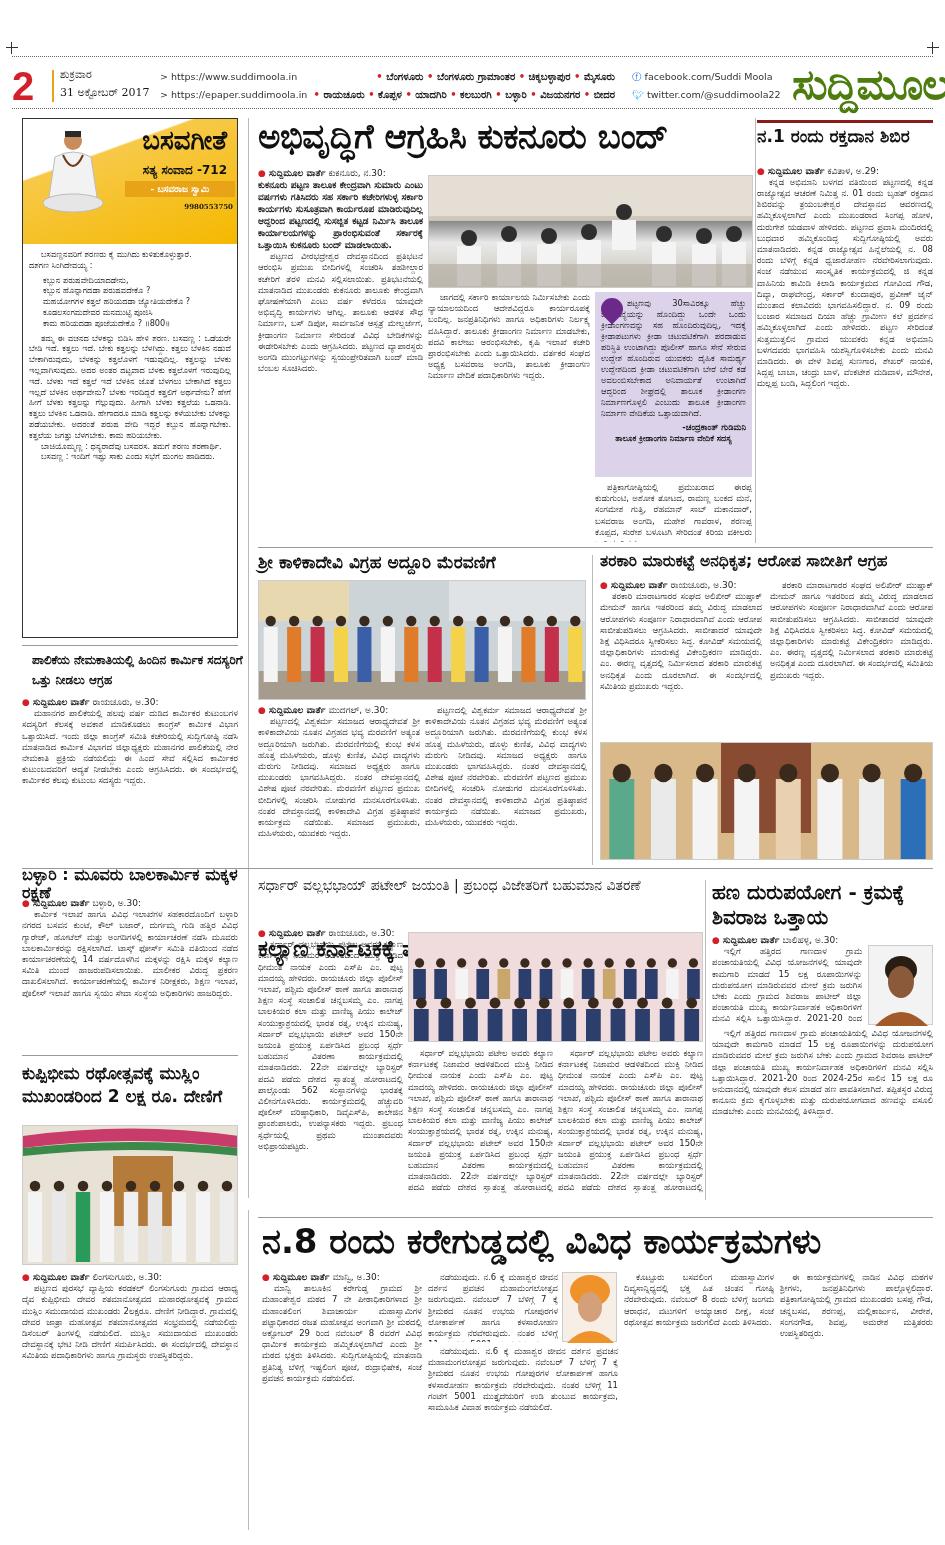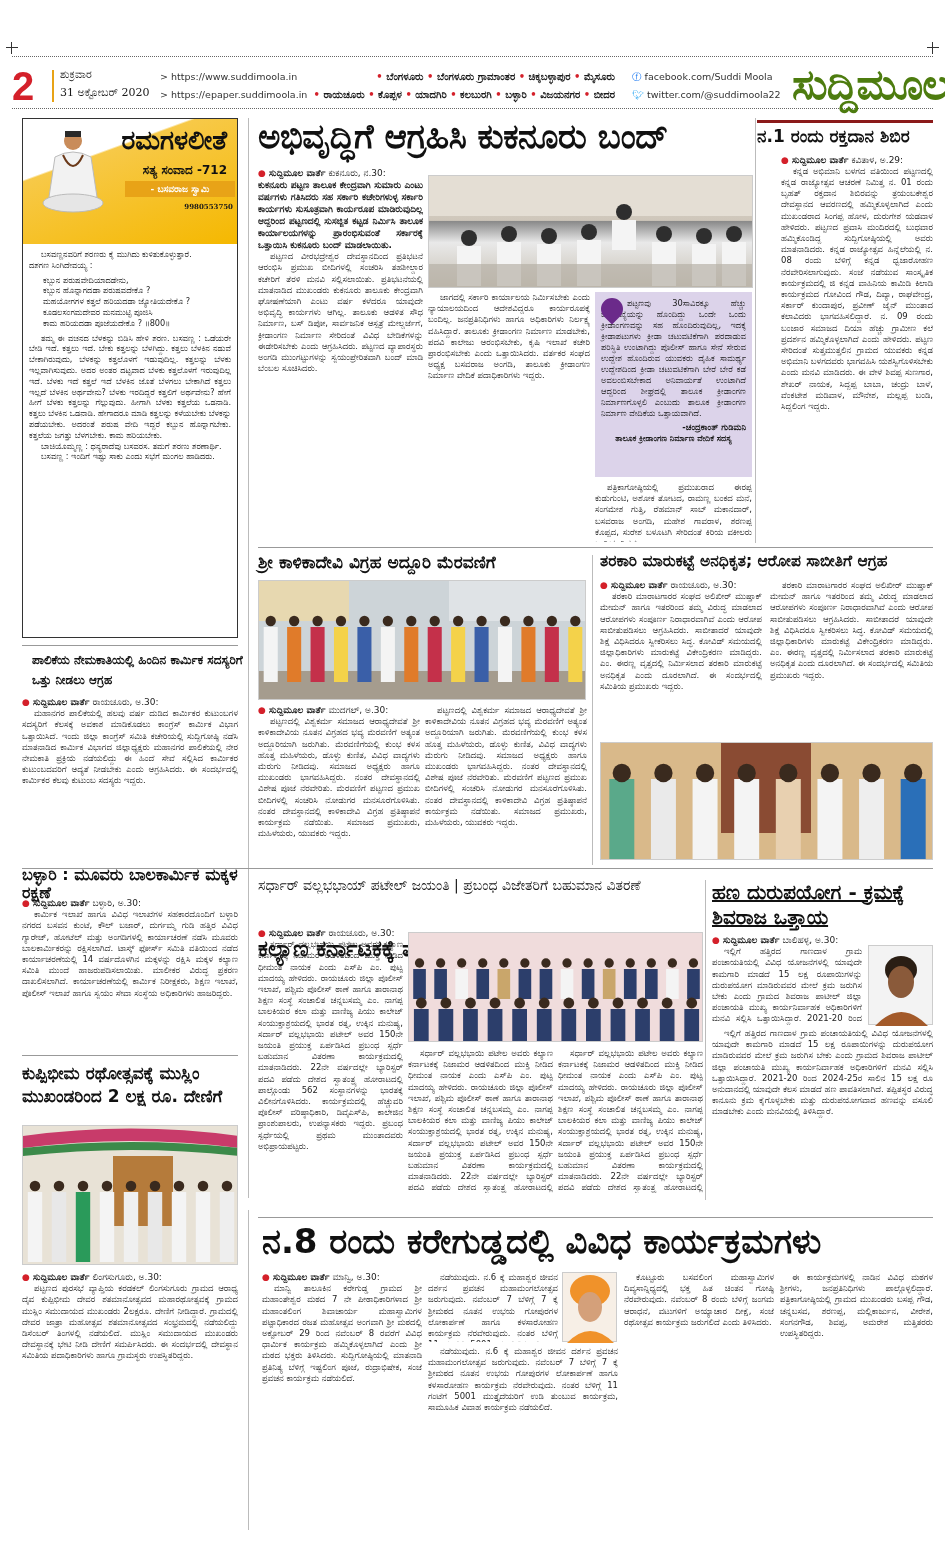--- a/index.html
+++ b/index.html
@@ -50,21 +50,21 @@
 
 <div class="crop" style="left:6px;top:42px;"></div>
 <div class="crop" style="right:6px;top:42px;"></div>
 <div class="dotline" style="top:56px;"></div>
 <div class="dotline" style="top:108px;"></div>
 
 <div class="abs pageno">2</div>
 <div class="abs pagebar"></div>
 <div class="abs date">
   <div>ಶುಕ್ರವಾರ</div>
-  <div>31 ಅಕ್ಟೋಬರ್ 2020</div>
+  <div>31 ಅಕ್ಟೋಬರ್ 2017</div>
 </div>
 <div class="abs links">
   <div><span>&gt; </span><span>https://www.suddimoola.in</span></div>
   <div><span>&gt; </span><span>https://epaper.suddimoola.in</span></div>
 </div>
 <div class="abs cities">
   <div id="cities1"><span class="dot"> • </span><span>ಬೆಂಗಳೂರು</span><span class="dot"> • </span><span>ಬೆಂಗಳೂರು ಗ್ರಾಮಾಂತರ</span><span class="dot"> • </span><span>ಚಿಕ್ಕಬಳ್ಳಾಪುರ</span><span class="dot"> • </span><span>ಮೈಸೂರು</span></div>
   <div id="cities2"><span class="dot"> • </span><span>ರಾಯಚೂರು</span><span class="dot"> • </span><span>ಕೊಪ್ಪಳ</span><span class="dot"> • </span><span>ಯಾದಗಿರಿ</span><span class="dot"> • </span><span>ಕಲಬುರಗಿ</span><span class="dot"> • </span><span>ಬಳ್ಳಾರಿ</span><span class="dot"> • </span><span>ವಿಜಯನಗರ</span><span class="dot"> • </span><span>ಬೀದರ</span></div>
 </div>
 <div class="abs social">
@@ -81,21 +81,21 @@
 
 <div class="abs basava">
   <div class="basava-banner">
     <svg class="basava-figure" viewBox="0 0 70 88">
       <circle cx="32" cy="14" r="9" fill="#c98c5a"></circle>
       <rect x="24" y="4" width="16" height="6" fill="#2a2a2a"></rect>
       <path d="M14 30 Q32 20 50 30 L56 70 Q32 80 8 70 Z" fill="#f2f2f2" stroke="#bbb"></path>
       <ellipse cx="32" cy="76" rx="30" ry="9" fill="#e6e6e6" stroke="#bbb"></ellipse>
       <path d="M22 28 Q32 50 42 28" fill="none" stroke="#6b3a1a" stroke-width="2"></path>
     </svg>
-    <div class="basava-title">ರಮಗಳಲೀತೆ</div>
+    <div class="basava-title">ಬಸವಗೀತೆ</div>
     <div class="basava-sub">ಸತ್ಯ ಸಂವಾದ -712</div>
     <div class="basava-author">- ಬಸವರಾಜ ಸ್ವಾಮಿ</div>
     <div class="basava-phone">9980553750</div>
   </div>
   <div class="body" style="left:6px;top:130px;width:202px;height:385px;font-size:8.2px;line-height:10.8px;">
     <p>ಬಸವಣ್ಣನವರಿಗೆ ಶರಣರು ಕೈ ಮುಗಿದು ಕುಳಿತುಕೊಳ್ಳುತ್ತಾರೆ.</p>
     <div style="margin-top:0;">ದಶಗಣ ಸಿಂಗಿದೇವಯ್ಯ :</div>
     <div id="verse" style="margin:4px 0 4px 14px;text-align:left;">
         <div>ಕಬ್ಬುನ ಪರುಷವೇದಿಯಾದಡೇನು,</div>
         <div>ಕಬ್ಬುನ ಹೊನ್ನಾಗದಡಾ ಪರುಷವದೇಕೊ ?</div>
@@ -149,21 +149,21 @@
   <div class="quote-text">ಪಟ್ಟಣವು 30ಸಾವಿರಕ್ಕೂ ಹೆಚ್ಚು ಜನಸಂಖ್ಯೆಯನ್ನು ಹೊಂದಿದ್ದು ಒಂದೇ ಒಂದು ಕ್ರೀಡಾಂಗಣವನ್ನು ಸಹ ಹೊಂದಿರುವುದಿಲ್ಲ, ಇದಕ್ಕೆ ಕ್ರೀಡಾಪಟುಗಳು ಕ್ರೀಡಾ ಚಟುವಟಿಕೆಗಾಗಿ ಪರದಾಡುವ ಪರಿಸ್ಥಿತಿ ಉಂಟಾಗಿದ್ದು ಪೊಲೀಸ್ ಹಾಗೂ ಸೇನೆ ಸೇರುವ ಉದ್ದೇಶ ಹೊಂದಿರುವ ಯುವಕರು ದೈಹಿಕ ಸಾಮರ್ಥ್ಯ ಉದ್ದೇಶದಿಂದ ಕ್ರೀಡಾ ಚಟುವಟಿಕೆಗಾಗಿ ಬೇರೆ ಬೇರೆ ಕಡೆ ಅವಲಂಬಿಸಬೇಕಾದ ಅನಿವಾರ್ಯತೆ ಉಂಟಾಗಿದೆ ಆದ್ದರಿಂದ ಶೀಘ್ರದಲ್ಲಿ ತಾಲೂಕ ಕ್ರೀಡಾಂಗಣ ನಿರ್ಮಾಣಗೊಳ್ಳಲಿ ಎಂಬುದು ತಾಲೂಕ ಕ್ರೀಡಾಂಗಣ ನಿರ್ಮಾಣ ವೇದಿಕೆಯ ಒತ್ತಾಯವಾಗಿದೆ.</div>
   <div class="quote-attr">-ಚಂದ್ರಕಾಂತ್ ಗುಡಿಮನಿ</div>
   <div class="quote-role">ತಾಲೂಕ ಕ್ರೀಡಾಂಗಣ ನಿರ್ಮಾಣ ವೇದಿಕೆ ಸದಸ್ಯ</div>
 </div>
 <div class="body" style="left:595px;top:482px;width:157px;height:60px;">
   <p>ಪತ್ರಿಕಾಗೋಷ್ಠಿಯಲ್ಲಿ ಪ್ರಮುಖರಾದ ಈರಪ್ಪ ಕುಡುಗುಂಟಿ, ಅಶೋಕ ತೋಟದ, ರಾಮಣ್ಣ ಬಂಕದ ಮನೆ, ಸಂಗಮೇಶ ಗುತ್ತಿ, ರೆಹಮಾನ್ ಸಾಬ್ ಮಕಾನದಾರ್, ಬಸವರಾಜ ಅಂಗಡಿ, ಮಹೇಶ ಗಾವರಾಳ, ಶರಣಪ್ಪ ಕೊಪ್ಪದ, ಸುರೇಶ ಬಳೂಟಗಿ ಸೇರಿದಂತೆ ಕಿರಿಯ ವಕೀಲರು ಭಾಗಿಯಾಗಿದ್ದರು.</p>
 </div>
 
 <div class="abs rakt-box">
   <div class="hl" style="position:relative;font-size:17px;margin-top:4px;">ನ.1 ರಂದು ರಕ್ತದಾನ ಶಿಬಿರ</div>
-  <div class="body" style="position:relative;margin-top:8px;height:370px;padding-left:24px;">
+  <div class="body" style="position:relative;margin-top:19px;height:370px;">
     <div class="byline"><span class="bul">● </span><span>ಸುದ್ದಿಮೂಲ ವಾರ್ತೆ</span> <span class="place">ಕವಿತಾಳ, ಅ.29:</span></div>
     <p>ಕನ್ನಡ ಅಭಿಮಾನಿ ಬಳಗದ ವತಿಯಿಂದ ಪಟ್ಟಣದಲ್ಲಿ ಕನ್ನಡ ರಾಜ್ಯೋತ್ಸವ ಆಚರಣೆ ನಿಮಿತ್ತ ನ. 01 ರಂದು ಬೃಹತ್ ರಕ್ತದಾನ ಶಿಬಿರವನ್ನು ತ್ರಯಂಬಕೇಶ್ವರ ದೇವಸ್ಥಾನದ ಆವರಣದಲ್ಲಿ ಹಮ್ಮಿಕೊಳ್ಳಲಾಗಿದೆ ಎಂದು ಮುಖಂಡರಾದ ಸಿಂಗಪ್ಪ ಹೋಳ, ದುರುಗೇಶ ಯಡವಾಳ ಹೇಳಿದರು. ಪಟ್ಟಣದ ಪ್ರವಾಸಿ ಮಂದಿರದಲ್ಲಿ ಬುಧವಾರ ಹಮ್ಮಿಕೊಂಡಿದ್ದ ಸುದ್ದಿಗೋಷ್ಠಿಯಲ್ಲಿ ಅವರು ಮಾತನಾಡಿದರು. ಕನ್ನಡ ರಾಜ್ಯೋತ್ಸವ ಹಿನ್ನೆಲೆಯಲ್ಲಿ ನ. 08 ರಂದು ಬೆಳಿಗ್ಗೆ ಕನ್ನಡ ಧ್ವಜಾರೋಹಣ ನೆರವೇರಿಸಲಾಗುವುದು. ಸಂಜೆ ನಡೆಯುವ ಸಾಂಸ್ಕೃತಿಕ ಕಾರ್ಯಕ್ರಮದಲ್ಲಿ ಜಿ ಕನ್ನಡ ವಾಹಿನಿಯ ಕಾಮಿಡಿ ಕಿಲಾಡಿ ಕಾರ್ಯಕ್ರಮದ ಗೋವಿಂದ ಗೌಡ, ದಿವ್ಯಾ, ರಾಘವೇಂದ್ರ, ಸರ್ಕಾರ್ ಕುಂದಾಪುರ, ಪ್ರವೀಣ್ ಜೈನ್ ಮುಂತಾದ ಕಲಾವಿದರು ಭಾಗವಹಿಸಲಿದ್ದಾರೆ. ನ. 09 ರಂದು ಬಂಜಾರ ಸಮಾಜದ ದಿಯಾ ಹೆಚ್ಚು ಗ್ರಾಮೀಣ ಕಲೆ ಪ್ರದರ್ಶನ ಹಮ್ಮಿಕೊಳ್ಳಲಾಗಿದೆ ಎಂದು ಹೇಳಿದರು. ಪಟ್ಟಣ ಸೇರಿದಂತೆ ಸುತ್ತಮುತ್ತಲಿನ ಗ್ರಾಮದ ಯುವಕರು ಕನ್ನಡ ಅಭಿಮಾನಿ ಬಳಗದವರು ಭಾಗವಹಿಸಿ ಯಶಸ್ವಿಗೊಳಿಸಬೇಕು ಎಂದು ಮನವಿ ಮಾಡಿದರು. ಈ ವೇಳೆ ಶಿವಪ್ಪ ಸುಣಗಾರ, ಶೇಖರ್ ನಾಯಕ, ಸಿದ್ದಪ್ಪ ಬಾಬಾ, ಚಂದ್ರು ಬಾಳೆ, ವೆಂಕಟೇಶ ಮಡಿವಾಳ, ಮೌನೇಶ, ಮಲ್ಲಪ್ಪ ಬಂಡಿ, ಸಿದ್ದಲಿಂಗ ಇದ್ದರು.</p>
   </div>
 </div>
 
 <div class="rule-h" style="left:258px;top:547px;width:675px;"></div>
 
 <div class="rule-h" style="left:22px;top:645px;width:216px;"></div>
 <div class="hl" style="left:32px;top:650px;width:220px;font-size:12px;line-height:20px;">ಪಾಲಿಕೆಯ ನೇಮಕಾತಿಯಲ್ಲಿ ಹಿಂದಿನ ಕಾರ್ಮಿಕ ಸದಸ್ಯರಿಗೆ ಒತ್ತು ನೀಡಲು ಆಗ್ರಹ</div>
 <div class="body" style="left:22px;top:697px;width:216px;height:165px;">
@@ -359,21 +359,21 @@
       </g>
   </svg>
 </div>
 <div class="body" style="left:408px;top:1048px;width:145px;height:145px;">
   <p>ಸರ್ಧಾರ್ ವಲ್ಲಭಭಾಯಿ ಪಟೇಲ ಅವರು ಕಲ್ಯಾಣ ಕರ್ನಾಟಕಕ್ಕೆ ನಿಜಾಮರ ಆಡಳಿತದಿಂದ ಮುಕ್ತಿ ನೀಡಿದ ಧೀಮಂತ ನಾಯಕ ಎಂದು ಎಸ್‌ಪಿ ಎಂ. ಪುಟ್ಟ ಮಾದಯ್ಯ ಹೇಳಿದರು. ರಾಯಚೂರು ಜಿಲ್ಲಾ ಪೊಲೀಸ್ ಇಲಾಖೆ, ಪಶ್ಚಿಮ ಪೊಲೀಸ್ ಠಾಣೆ ಹಾಗೂ ತಾರಾನಾಥ ಶಿಕ್ಷಣ ಸಂಸ್ಥೆ ಸಂಚಾಲಿತ ಚನ್ನಬಸಮ್ಮ ಎಂ. ನಾಗಪ್ಪ ಬಾಲಕಿಯರ ಕಲಾ ಮತ್ತು ವಾಣಿಜ್ಯ ಪಿಯು ಕಾಲೇಜ್ ಸಂಯುಕ್ತಾಶ್ರಯದಲ್ಲಿ ಭಾರತ ರತ್ನ, ಉಕ್ಕಿನ ಮನುಷ್ಯ, ಸರ್ದಾರ್ ವಲ್ಲಭಭಾಯಿ ಪಟೇಲ್ ಅವರ 150ನೇ ಜಯಂತಿ ಪ್ರಯುಕ್ತ ಏರ್ಪಡಿಸಿದ ಪ್ರಬಂಧ ಸ್ಪರ್ಧೆ ಬಹುಮಾನ ವಿತರಣಾ ಕಾರ್ಯಕ್ರಮದಲ್ಲಿ ಮಾತನಾಡಿದರು. 22ನೇ ವರ್ಷದಲ್ಲೇ ಬ್ಯಾರಿಸ್ಟರ್ ಪದವಿ ಪಡೆದು ದೇಶದ ಸ್ವಾತಂತ್ರ್ಯ ಹೋರಾಟದಲ್ಲಿ ಪಾಲ್ಗೊಂಡು 562 ಸಂಸ್ಥಾನಗಳನ್ನು ಭಾರತಕ್ಕೆ ವಿಲೀನಗೊಳಿಸಿದರು. ಕಾರ್ಯಕ್ರಮದಲ್ಲಿ ಹೆಚ್ಚುವರಿ ಪೊಲೀಸ್ ವರಿಷ್ಠಾಧಿಕಾರಿ, ಡಿವೈಎಸ್‌ಪಿ, ಕಾಲೇಜಿನ ಪ್ರಾಂಶುಪಾಲರು, ಉಪನ್ಯಾಸಕರು ಇದ್ದರು. ಪ್ರಬಂಧ ಸ್ಪರ್ಧೆಯಲ್ಲಿ ಪ್ರಥಮ ಮುಂತಾದವರು ಅಭಿಪ್ರಾಯಪಟ್ಟರು.</p>
 </div>
 <div class="body" style="left:558px;top:1048px;width:145px;height:145px;">
   <p>ಸರ್ಧಾರ್ ವಲ್ಲಭಭಾಯಿ ಪಟೇಲ ಅವರು ಕಲ್ಯಾಣ ಕರ್ನಾಟಕಕ್ಕೆ ನಿಜಾಮರ ಆಡಳಿತದಿಂದ ಮುಕ್ತಿ ನೀಡಿದ ಧೀಮಂತ ನಾಯಕ ಎಂದು ಎಸ್‌ಪಿ ಎಂ. ಪುಟ್ಟ ಮಾದಯ್ಯ ಹೇಳಿದರು. ರಾಯಚೂರು ಜಿಲ್ಲಾ ಪೊಲೀಸ್ ಇಲಾಖೆ, ಪಶ್ಚಿಮ ಪೊಲೀಸ್ ಠಾಣೆ ಹಾಗೂ ತಾರಾನಾಥ ಶಿಕ್ಷಣ ಸಂಸ್ಥೆ ಸಂಚಾಲಿತ ಚನ್ನಬಸಮ್ಮ ಎಂ. ನಾಗಪ್ಪ ಬಾಲಕಿಯರ ಕಲಾ ಮತ್ತು ವಾಣಿಜ್ಯ ಪಿಯು ಕಾಲೇಜ್ ಸಂಯುಕ್ತಾಶ್ರಯದಲ್ಲಿ ಭಾರತ ರತ್ನ, ಉಕ್ಕಿನ ಮನುಷ್ಯ, ಸರ್ದಾರ್ ವಲ್ಲಭಭಾಯಿ ಪಟೇಲ್ ಅವರ 150ನೇ ಜಯಂತಿ ಪ್ರಯುಕ್ತ ಏರ್ಪಡಿಸಿದ ಪ್ರಬಂಧ ಸ್ಪರ್ಧೆ ಬಹುಮಾನ ವಿತರಣಾ ಕಾರ್ಯಕ್ರಮದಲ್ಲಿ ಮಾತನಾಡಿದರು. 22ನೇ ವರ್ಷದಲ್ಲೇ ಬ್ಯಾರಿಸ್ಟರ್ ಪದವಿ ಪಡೆದು ದೇಶದ ಸ್ವಾತಂತ್ರ್ಯ ಹೋರಾಟದಲ್ಲಿ ಪಾಲ್ಗೊಂಡು 562 ಸಂಸ್ಥಾನಗಳನ್ನು ಭಾರತಕ್ಕೆ ವಿಲೀನಗೊಳಿಸಿದರು. ಕಾರ್ಯಕ್ರಮದಲ್ಲಿ ಹೆಚ್ಚುವರಿ ಪೊಲೀಸ್ ವರಿಷ್ಠಾಧಿಕಾರಿ, ಡಿವೈಎಸ್‌ಪಿ, ಕಾಲೇಜಿನ ಪ್ರಾಂಶುಪಾಲರು, ಉಪನ್ಯಾಸಕರು ಇದ್ದರು. ಪ್ರಬಂಧ ಸ್ಪರ್ಧೆಯಲ್ಲಿ ಪ್ರಥಮ ಮುಂತಾದವರು ಅಭಿಪ್ರಾಯಪಟ್ಟರು.</p>
 </div>
 
-<div class="hl" style="left:712px;top:880px;width:225px;font-size:20px;line-height:25px;text-decoration:underline;">ಹಣ ದುರುಪಯೋಗ - ಕ್ರಮಕ್ಕೆ ಶಿವರಾಜ ಒತ್ತಾಯ</div>
+<div class="hl" style="left:712px;top:880px;width:225px;font-size:20px;line-height:25px;">ಹಣ ದುರುಪಯೋಗ - ಕ್ರಮಕ್ಕೆ ಶಿವರಾಜ ಒತ್ತಾಯ</div>
 <div class="body" style="left:712px;top:935px;width:150px;height:90px;">
   <div class="byline"><span class="bul">● </span><span>ಸುದ್ದಿಮೂಲ ವಾರ್ತೆ</span> <span class="place">ಬಾಲಿಹಳ್ಳ, ಅ.30:</span></div>
   <p>ಇಲ್ಲಿಗೆ ಹತ್ತಿರದ ಗಾಣದಾಳ ಗ್ರಾಮ ಪಂಚಾಯತಿಯಲ್ಲಿ ವಿವಿಧ ಯೋಜನೆಗಳಲ್ಲಿ ಯಾವುದೇ ಕಾಮಗಾರಿ ಮಾಡದೆ 15 ಲಕ್ಷ ರೂಪಾಯಿಗಳನ್ನು ದುರುಪಯೋಗ ಮಾಡಿರುವವರ ಮೇಲೆ ಕ್ರಮ ಜರುಗಿಸ ಬೇಕು ಎಂದು ಗ್ರಾಮದ ಶಿವರಾಜ ಪಾಟೀಲ್ ಜಿಲ್ಲಾ ಪಂಚಾಯತಿ ಮುಖ್ಯ ಕಾರ್ಯನಿರ್ವಾಹಕ ಅಧಿಕಾರಿಗಳಿಗೆ ಮನವಿ ಸಲ್ಲಿಸಿ ಒತ್ತಾಯಿಸಿದ್ದಾರೆ. 2021-20 ರಿಂದ 2024-25ರ ಸಾಲಿನ 15 ಲಕ್ಷ ರೂ ಅನುದಾನದಲ್ಲಿ ಯಾವುದೇ ಕೆಲಸ ಮಾಡದೆ ಹಣ ಪಾವತಿಸಲಾಗಿದೆ. ತಪ್ಪಿತಸ್ಥರ ವಿರುದ್ಧ ಕಾನೂನು ಕ್ರಮ ಕೈಗೊಳ್ಳಬೇಕು ಮತ್ತು ದುರುಪಯೋಗವಾದ ಹಣವನ್ನು ವಸೂಲಿ ಮಾಡಬೇಕು ಎಂದು ಮನವಿಯಲ್ಲಿ ತಿಳಿಸಿದ್ದಾರೆ.</p>
 </div>
 <div class="portrait" style="left:868px;top:945px;width:65px;height:80px;background:#f3f3f3;">
   <svg width="65" height="80">
     <ellipse cx="32" cy="24" rx="16" ry="14" fill="#2a1e14"></ellipse>
     <ellipse cx="32" cy="36" rx="13" ry="16" fill="#8a5a3a"></ellipse>
     <path d="M6 80 Q32 52 59 80 Z" fill="#a35a2a"></path>
   </svg>

